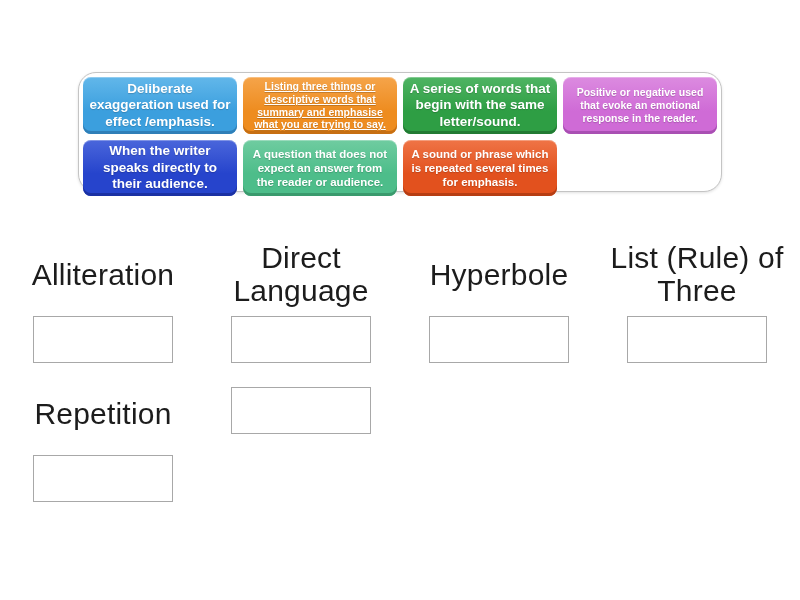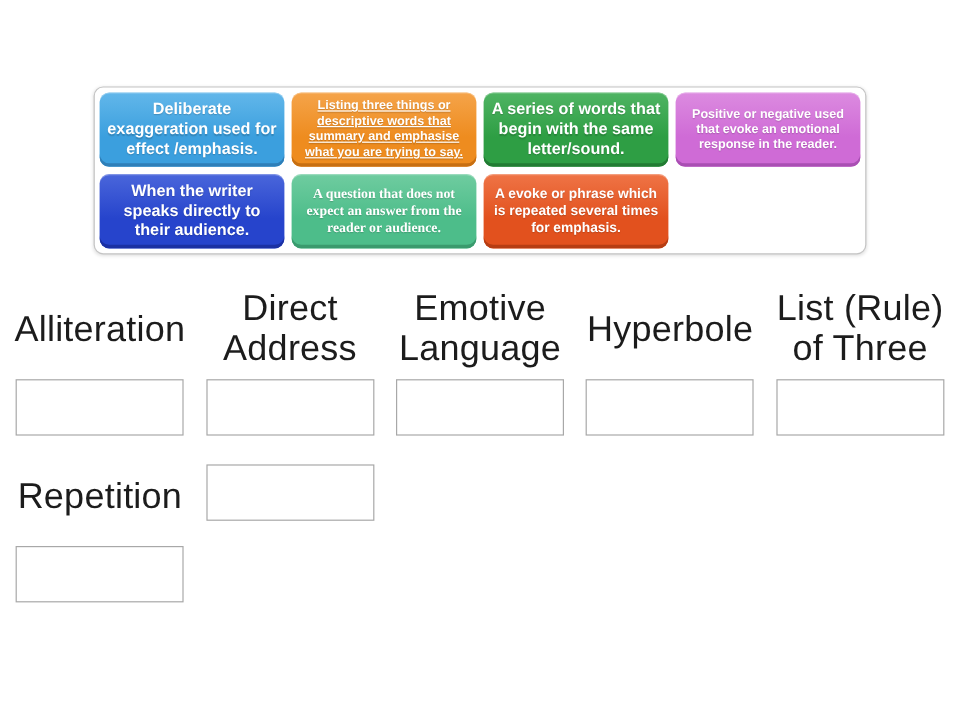--- a/index.html
+++ b/index.html
@@ -8,24 +8,24 @@
     background: #ffffff;
     font-family: "Liberation Sans", "DejaVu Sans", sans-serif;
     position: relative;
     overflow: hidden;
   }
 
   
   .tray {
     position: absolute;
     left: 78px; top: 72px;
-    width: 644px; height: 140px;
+    width: 644px; height: 120px;
     background: #ffffff;
     border: 1px solid #c4c4c4;
-    border-radius: 8px;
+    border-radius: 18px;
     box-shadow: 0 1px 3px rgba(0,0,0,0.12);
     padding: 4px;
     display: grid;
     grid-template-columns: repeat(4, 1fr);
     grid-template-rows: repeat(2, 1fr);
     gap: 6px;
   }
   .card {
     border-radius: 8px;
     color: #ffffff;
@@ -42,21 +42,21 @@
   .fs-lg { font-size: 13.5px; }
   .fs-md { font-size: 11.5px; }
   .fs-sm { font-size: 10.5px; }
 
   
   .categories {
     position: absolute;
     left: 12px; top: 240px;
     width: 776px;
     display: grid;
-    grid-template-columns: repeat(5, 1fr);
+    grid-template-columns: repeat(4, 1fr);
     row-gap: 24px;
     gap: 16px;
   }
   .cat-cell {
     display: flex;
     flex-direction: column;
     align-items: center;
   }
   .cat-label {
     height: 68px;
@@ -80,35 +80,31 @@
 </style>
 </head>
 <body>
 
 <div class="tray">
   <div class="card fs-lg" style="background: linear-gradient(rgb(98, 183, 234) 0%, rgb(59, 159, 222) 60%); box-shadow: rgb(47, 127, 184) 0px -3px 0px inset, rgba(255, 255, 255, 0.3) 0px 1px 0px inset; color: rgb(255, 255, 255);">Deliberate exaggeration used for effect /emphasis.</div>
   <div class="card fs-sm" style="background: linear-gradient(rgb(245, 164, 74) 0%, rgb(238, 140, 31) 60%); box-shadow: rgb(199, 111, 18) 0px -3px 0px inset, rgba(255, 255, 255, 0.3) 0px 1px 0px inset; color: rgb(255, 255, 255); text-decoration: underline;">Listing three things or descriptive words that summary and emphasise what you are trying to say.</div>
   <div class="card fs-lg" style="background: linear-gradient(rgb(79, 180, 99) 0%, rgb(46, 158, 68) 60%); box-shadow: rgb(34, 123, 51) 0px -3px 0px inset, rgba(255, 255, 255, 0.3) 0px 1px 0px inset; color: rgb(255, 255, 255);">A series of words that begin with the same letter/sound.</div>
   <div class="card fs-sm" style="background: linear-gradient(rgb(220, 139, 224) 0%, rgb(207, 107, 214) 60%); box-shadow: rgb(169, 79, 179) 0px -3px 0px inset, rgba(255, 255, 255, 0.3) 0px 1px 0px inset; color: rgb(255, 255, 255);">Positive or negative used that evoke an emotional response in the reader.</div>
   <div class="card fs-lg" style="background: linear-gradient(rgb(74, 102, 219) 0%, rgb(38, 68, 204) 60%); box-shadow: rgb(27, 49, 163) 0px -3px 0px inset, rgba(255, 255, 255, 0.3) 0px 1px 0px inset; color: rgb(255, 255, 255);">When the writer speaks directly to their audience.</div>
-  <div class="card fs-md" style="background: linear-gradient(rgb(111, 204, 160) 0%, rgb(77, 189, 138) 60%); box-shadow: rgb(58, 154, 109) 0px -3px 0px inset, rgba(255, 255, 255, 0.3) 0px 1px 0px inset; color: rgb(255, 255, 255); font-family: Liberation Serif, serif;">A question that does not expect an answer from the reader or audience.</div>
-  <div class="card fs-md" style="background: linear-gradient(rgb(239, 116, 70) 0%, rgb(226, 81, 30) 60%); box-shadow: rgb(182, 61, 19) 0px -3px 0px inset, rgba(255, 255, 255, 0.3) 0px 1px 0px inset; color: rgb(255, 255, 255);">A evoke or phrase which is repeated several times for emphasis.</div>
+  <div class="card fs-md" style="background: linear-gradient(rgb(111, 204, 160) 0%, rgb(77, 189, 138) 60%); box-shadow: rgb(58, 154, 109) 0px -3px 0px inset, rgba(255, 255, 255, 0.3) 0px 1px 0px inset; color: rgb(255, 255, 255);">A question that does not expect an answer from the reader or audience.</div>
+  <div class="card fs-md" style="background: linear-gradient(rgb(239, 116, 70) 0%, rgb(226, 81, 30) 60%); box-shadow: rgb(182, 61, 19) 0px -3px 0px inset, rgba(255, 255, 255, 0.3) 0px 1px 0px inset; color: rgb(255, 255, 255);">A sound or phrase which is repeated several times for emphasis.</div>
 </div>
 
 <div class="categories">
   <div class="cat-cell">
     <div class="cat-label">Alliteration</div>
     <div class="drop-box"></div>
   </div>
   <div class="cat-cell">
-    <div class="cat-label">Direct Address</div>
-    <div class="drop-box"></div>
-  </div>
-  <div class="cat-cell">
-    <div class="cat-label">Emotive Language</div>
+    <div class="cat-label">Direct Language</div>
     <div class="drop-box"></div>
   </div>
   <div class="cat-cell">
     <div class="cat-label">Hyperbole</div>
     <div class="drop-box"></div>
   </div>
   <div class="cat-cell">
     <div class="cat-label">List (Rule) of Three</div>
     <div class="drop-box"></div>
   </div>

